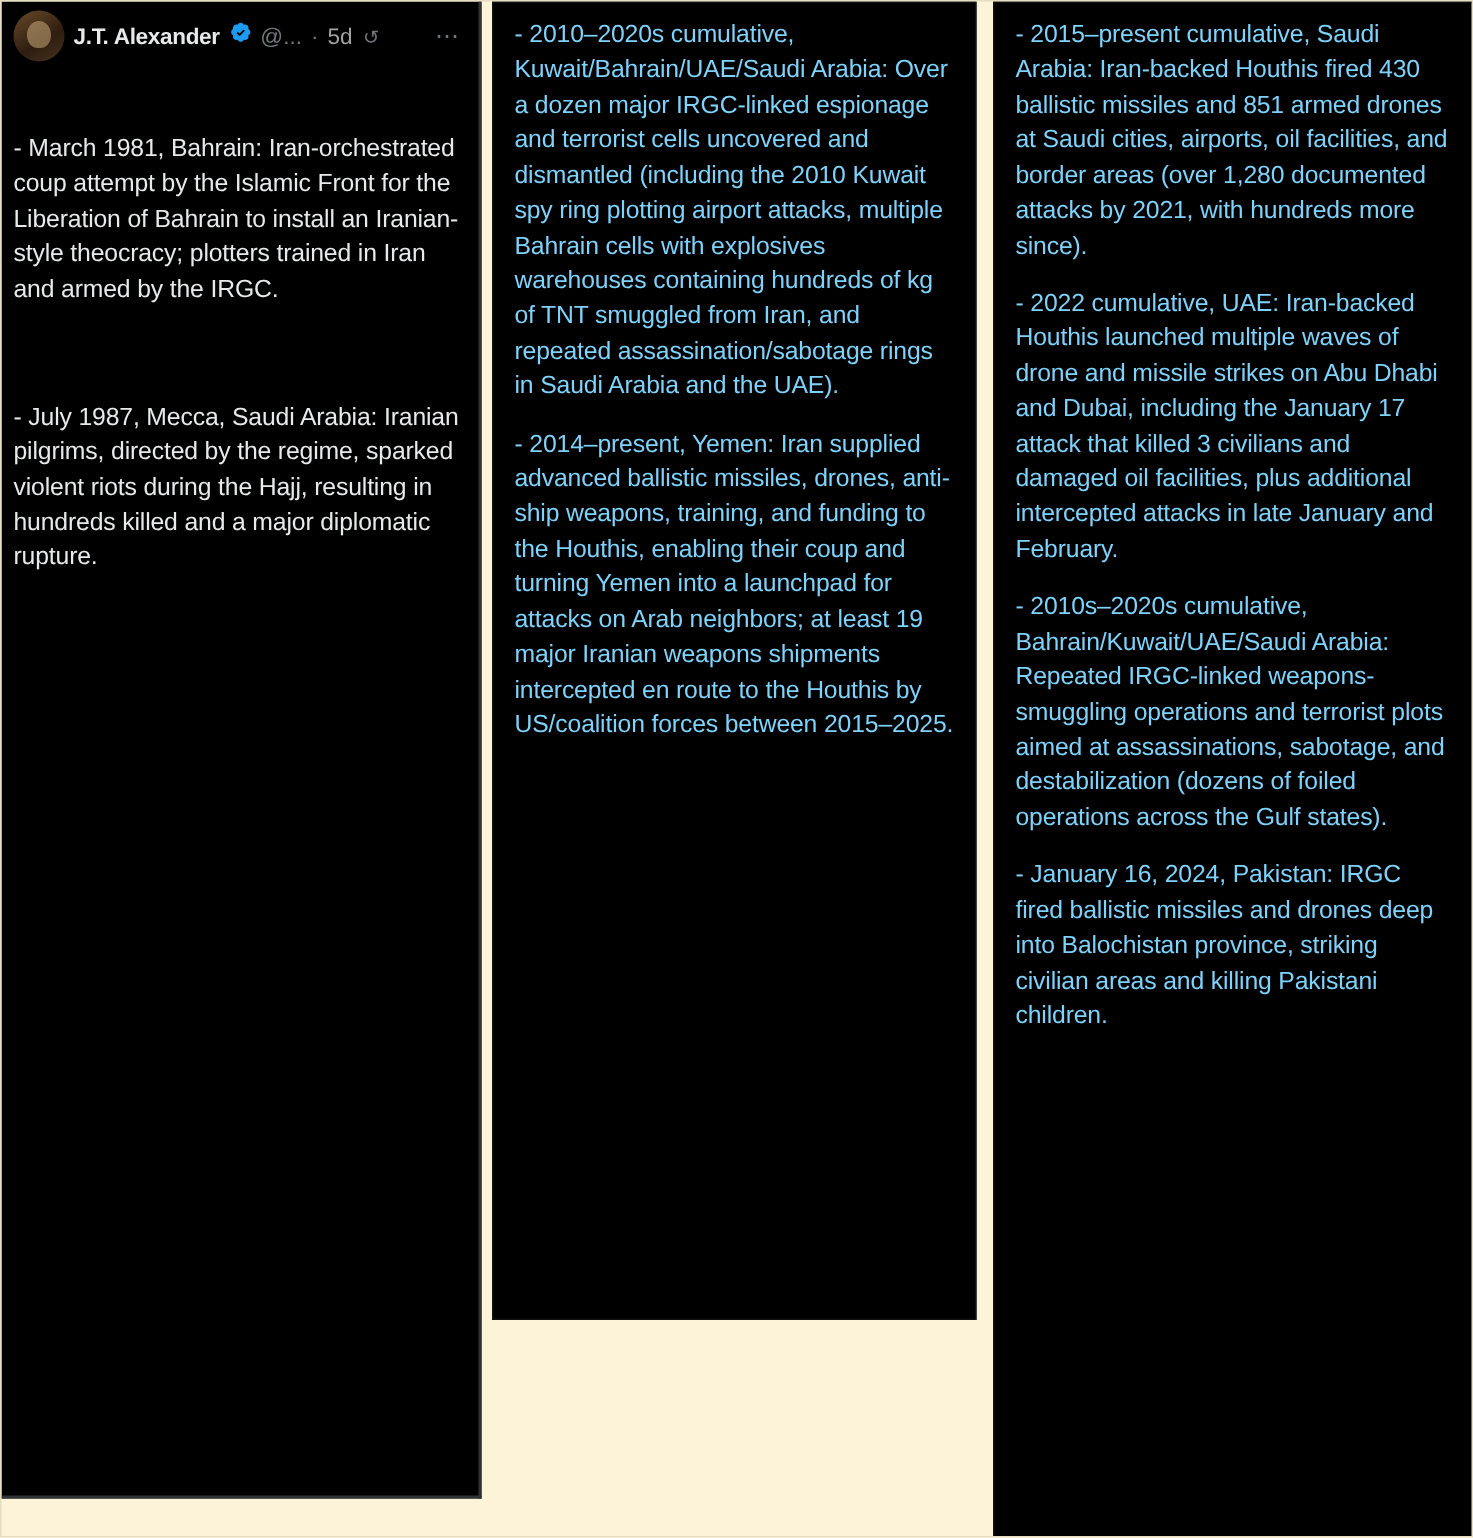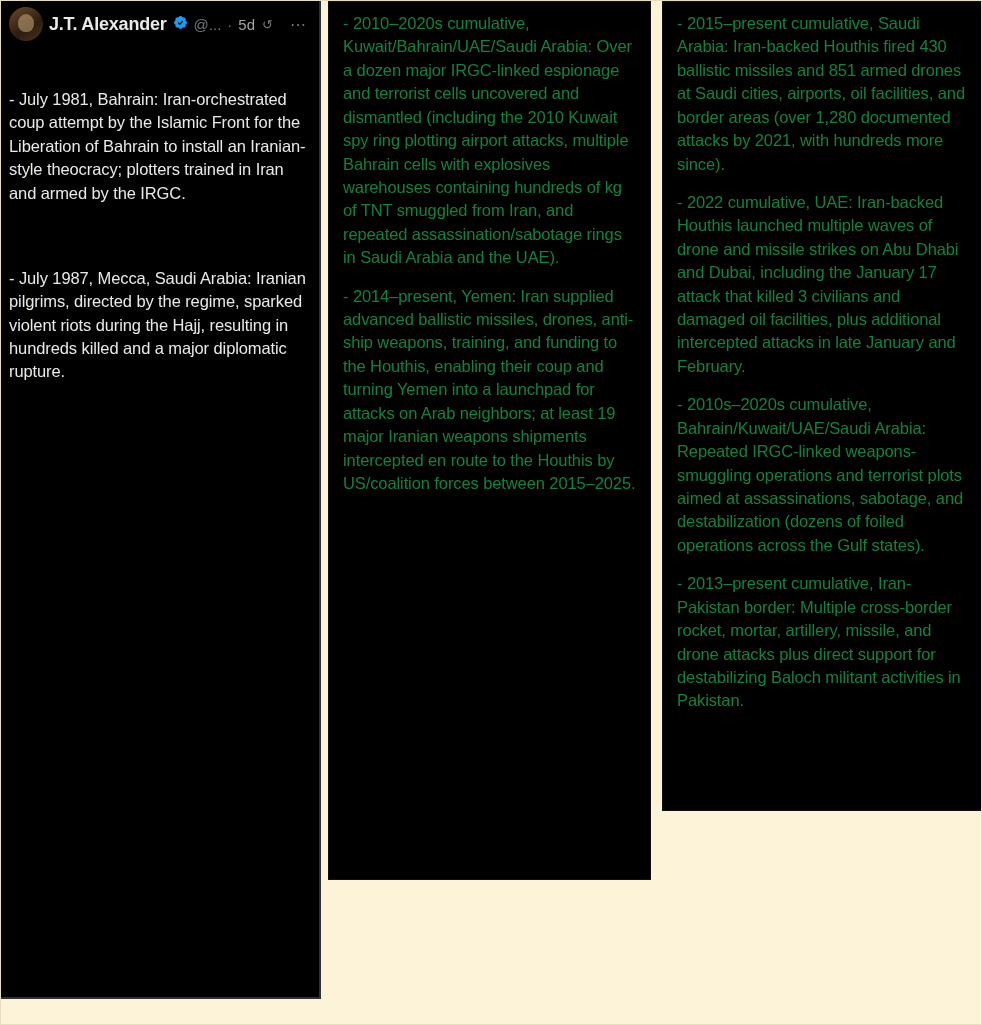--- a/index.html
+++ b/index.html
@@ -54,21 +54,21 @@
   }
   .avatar::after {
     content: "";
     position: absolute;
     left: 9px; top: 7px;
     width: 16px; height: 18px;
     border-radius: 50% 50% 45% 45%;
     background: rgba(200,170,120,0.55);
   }
   .name {
-    font-size: 18px;
+    font-size: 15px;
     font-weight: bold;
     color: #e7e9ea;
     white-space: nowrap;
     letter-spacing: -0.2px;
   }
   .verified {
     width: 15px;
     height: 15px;
     flex: 0 0 auto;
   }
@@ -105,28 +105,28 @@
     width: 323px;
     height: 879px;
     padding: 10px 12px 10px 14px;
     border: 1px solid #111;
   }
   
   #col3 {
     left: 661px;
     top: 0px;
     width: 321px;
-    height: 810px;
+    height: 1025px;
     padding: 10px 12px 10px 14px;
     border: 1px solid #111;
   }
   .col-body {
     font-size: 16.5px;
     line-height: 1.42;
-    color: #15803d;
+    color: #7dd3fc;
     letter-spacing: -0.1px;
   }
   .col-body p { margin: 0 0 15px 0; }
   .col-body p:first-child { margin-top: 0; }
 </style>
 </head>
 <body>
 
 <div id="page">
 
@@ -145,35 +145,35 @@
       </span>
 
       <span class="handle">@...</span>
       <span class="dot-sep">·</span>
       <span class="time">5d</span>
       <span class="retweet-icon">↺</span>
       <span class="more-dots">⋯</span>
     </div>
 
     <div class="tweet-body">
-      <p>- July 1981, Bahrain: Iran-orchestrated coup attempt by the Islamic Front for the Liberation of Bahrain to install an Iranian-style theocracy; plotters trained in Iran and armed by the IRGC.</p>
+      <p>- March 1981, Bahrain: Iran-orchestrated coup attempt by the Islamic Front for the Liberation of Bahrain to install an Iranian-style theocracy; plotters trained in Iran and armed by the IRGC.</p>
       <p>- July 1987, Mecca, Saudi Arabia: Iranian pilgrims, directed by the regime, sparked violent riots during the Hajj, resulting in hundreds killed and a major diplomatic rupture.</p>
       
     </div>
   </div>
 
   <div class="card" id="col2">
     <div class="col-body">
       <p>- 2010–2020s cumulative, Kuwait/Bahrain/UAE/Saudi Arabia: Over a dozen major IRGC-linked espionage and terrorist cells uncovered and dismantled (including the 2010 Kuwait spy ring plotting airport attacks, multiple Bahrain cells with explosives warehouses containing hundreds of kg of TNT smuggled from Iran, and repeated assassination/sabotage rings in Saudi Arabia and the UAE).</p>
       <p>- 2014–present, Yemen: Iran supplied advanced ballistic missiles, drones, anti-ship weapons, training, and funding to the Houthis, enabling their coup and turning Yemen into a launchpad for attacks on Arab neighbors; at least 19 major Iranian weapons shipments intercepted en route to the Houthis by US/coalition forces between 2015–2025.</p>
     </div>
   </div>
 
   <div class="card" id="col3">
     <div class="col-body">
       <p>- 2015–present cumulative, Saudi Arabia: Iran-backed Houthis fired 430 ballistic missiles and 851 armed drones at Saudi cities, airports, oil facilities, and border areas (over 1,280 documented attacks by 2021, with hundreds more since).</p>
       <p>- 2022 cumulative, UAE: Iran-backed Houthis launched multiple waves of drone and missile strikes on Abu Dhabi and Dubai, including the January 17 attack that killed 3 civilians and damaged oil facilities, plus additional intercepted attacks in late January and February.</p>
       <p>- 2010s–2020s cumulative, Bahrain/Kuwait/UAE/Saudi Arabia: Repeated IRGC-linked weapons-smuggling operations and terrorist plots aimed at assassinations, sabotage, and destabilization (dozens of foiled operations across the Gulf states).</p>
-      <p>- 2013–present cumulative, Iran-Pakistan border: Multiple cross-border rocket, mortar, artillery, missile, and drone attacks plus direct support for destabilizing Baloch militant activities in Pakistan.</p>
+      <p>- January 16, 2024, Pakistan: IRGC fired ballistic missiles and drones deep into Balochistan province, striking civilian areas and killing Pakistani children.</p>
     </div>
   </div>
 
 </div>
 
 </body></html>

